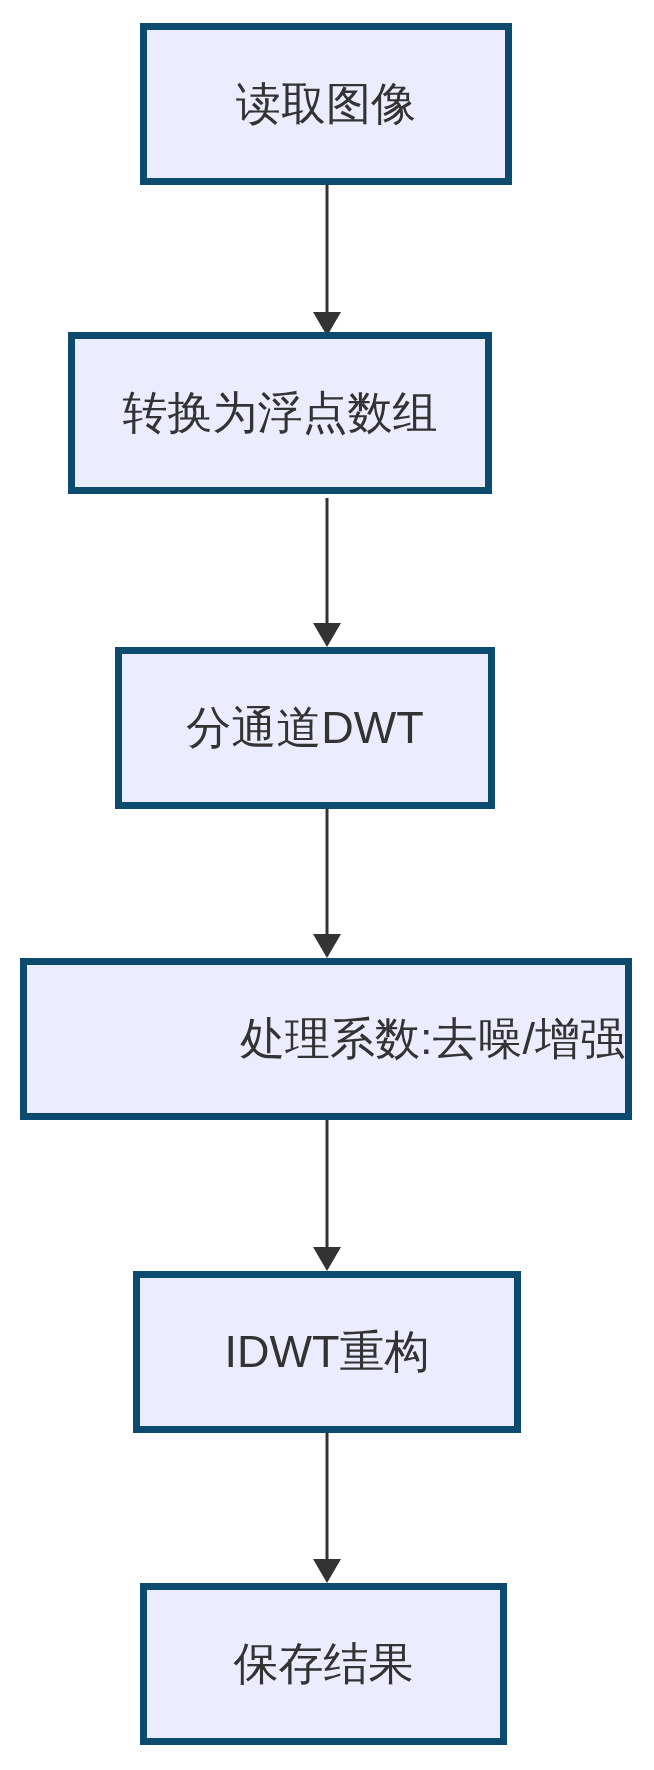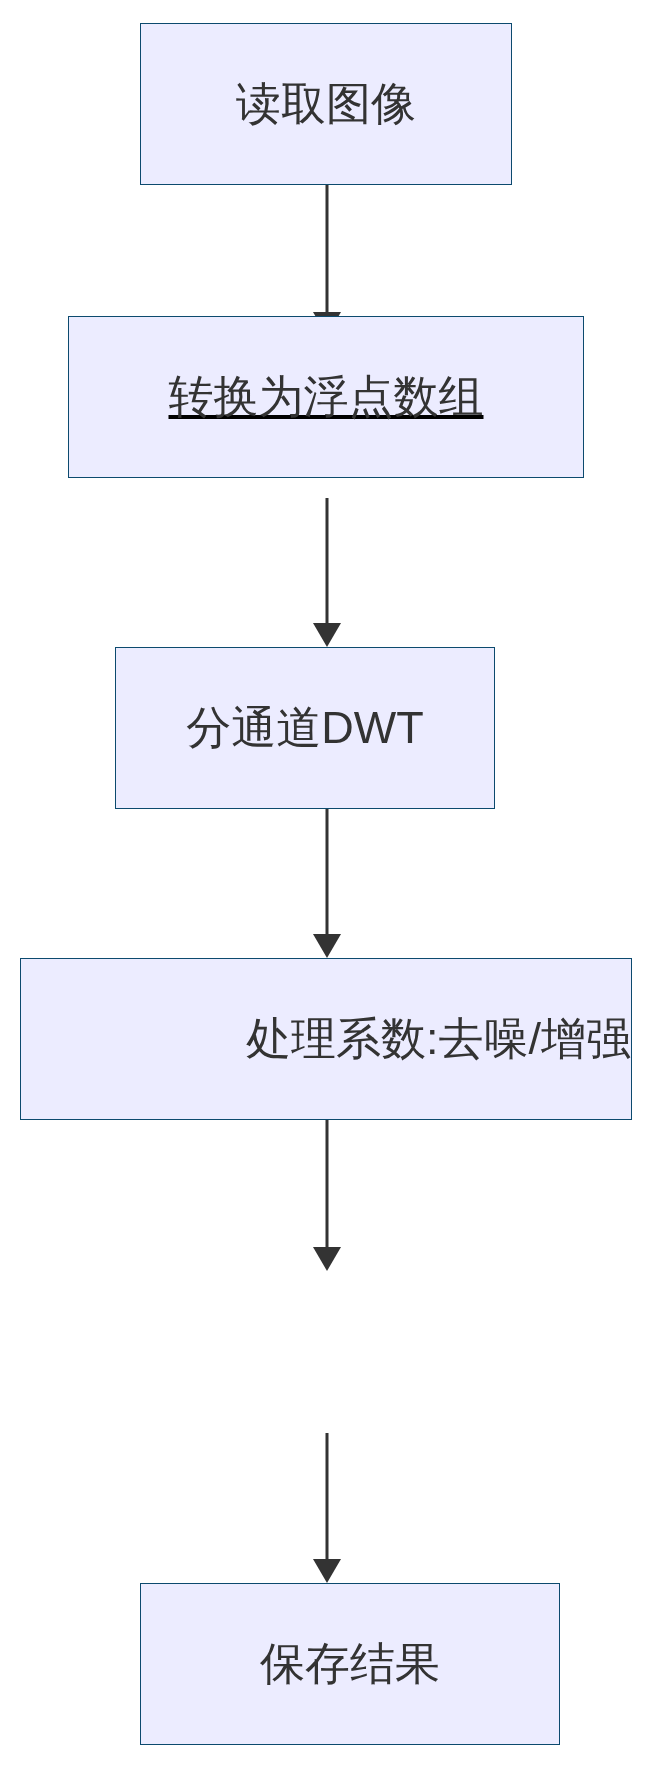--- a/index.html
+++ b/index.html
@@ -13,39 +13,39 @@
     height: 1770px;
     background: #ffffff;
     overflow: hidden;
     font-family: "Liberation Sans", sans-serif;
   }
   .node {
     position: absolute;
     box-sizing: border-box;
     height: 162px;
     background: #ECECFF;
-    border: 1px solid #0c4a6e;
+    border: 7px solid #0c4a6e;
     display: flex;
     align-items: center;
     justify-content: center;
   }
   .node .label {
     color: #333333;
     font-size: 45px;
     line-height: 1.2;
     white-space: nowrap;
     text-align: center;
   }
   
   .n1 { left: 140px; top: 23px;   width: 372px; }
-  .n2 { left: 68px;  top: 316px;  width: 516px; text-decoration: underline; }
+  .n2 { left: 68px;  top: 332px;  width: 424px; }
   .n3 { left: 115px; top: 647px;  width: 380px; }
   .n4 { left: 20px;  top: 958px;  width: 612px; justify-content: flex-end; }
   .n5 { left: 133px; top: 1271px; width: 388px; }
-  .n6 { left: 140px; top: 1583px; width: 420px; }
+  .n6 { left: 140px; top: 1583px; width: 367px; }
 
   .arrow {
     position: absolute;
     left: 313px; 
     width: 28px;
   }
   .a1 { top: 185px;  height: 151px; }
   .a2 { top: 498px;  height: 149px; }
   .a3 { top: 809px;  height: 149px; }
   .a4 { top: 1120px; height: 151px; }
@@ -106,20 +106,23 @@
 
   <div class="node n4">
     <span class="label">处理系数:去噪/增强</span>
   </div>
 
   <div class="arrow a4">
     <div class="stem"></div>
     <div class="head"></div>
   </div>
 
+  <div class="node n5">
+    <span class="label">IDWT重构</span>
+  </div>
 
   <div class="arrow a5">
     <div class="stem"></div>
     <div class="head"></div>
   </div>
 
   <div class="node n6">
     <span class="label">保存结果</span>
   </div>
 

